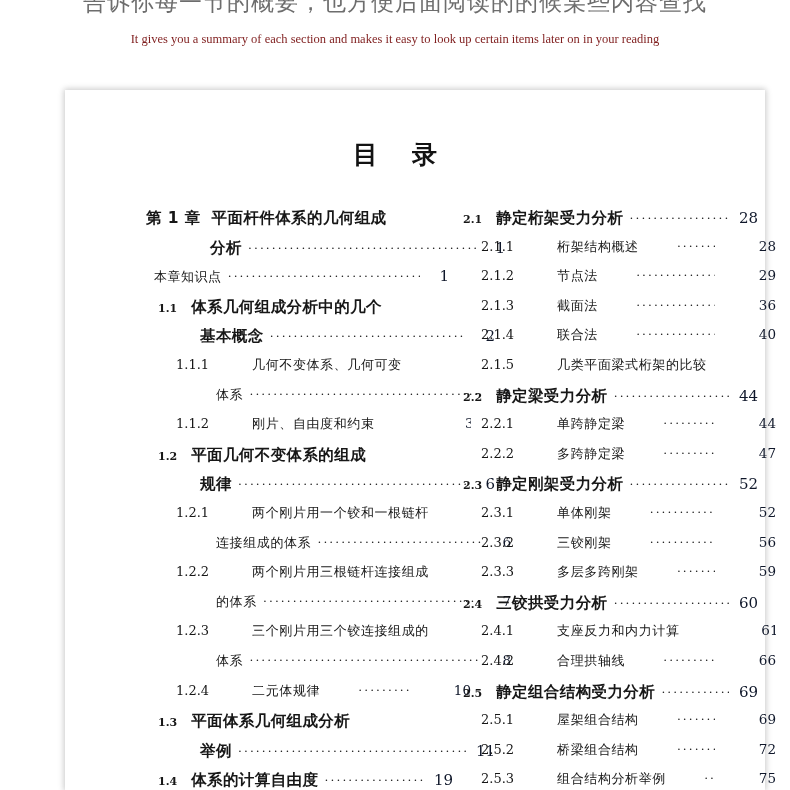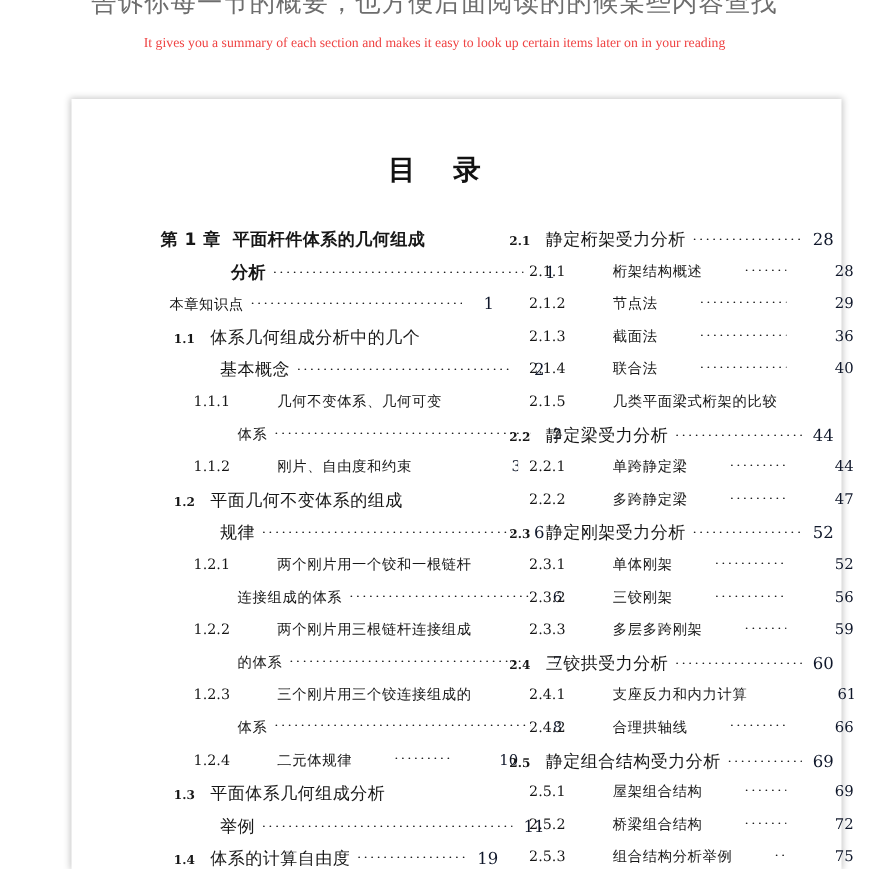--- a/index.html
+++ b/index.html
@@ -37,21 +37,21 @@
     white-space: nowrap;
   }
   #banner-en {
     position: absolute;
     left: 0;
     top: 32px;
     width: 790px;
     text-align: center;
     font-family: "Liberation Serif", "DejaVu Serif", serif;
     font-size: 12.5px;
-    color: #ef4444;
+    color: #7f1d1d;
     white-space: nowrap;
   }
 
   
   #sheet {
     position: absolute;
     left: 65px;
     top: 90px;
     width: 660px;
     height: 700px;
@@ -151,21 +151,21 @@
   .lvl-note .pg { font-size: 15px; }
 
   
   .lvl-sec .num {
     font-size: 11px;
     margin-right: 14px;
     font-weight: bold;
   }
   .lvl-sec .txt {
     font-family: "DejaVu Sans", "Liberation Sans", sans-serif;
-    font-weight: normal;
+    font-weight: bold;
     font-size: 15.5px;
     letter-spacing: 0.4px;
   }
   .lvl-sec .pg { font-size: 15px; }
 
   
   .lvl-sub .num {
     font-size: 13px;
     margin-right: 11px;
   }

